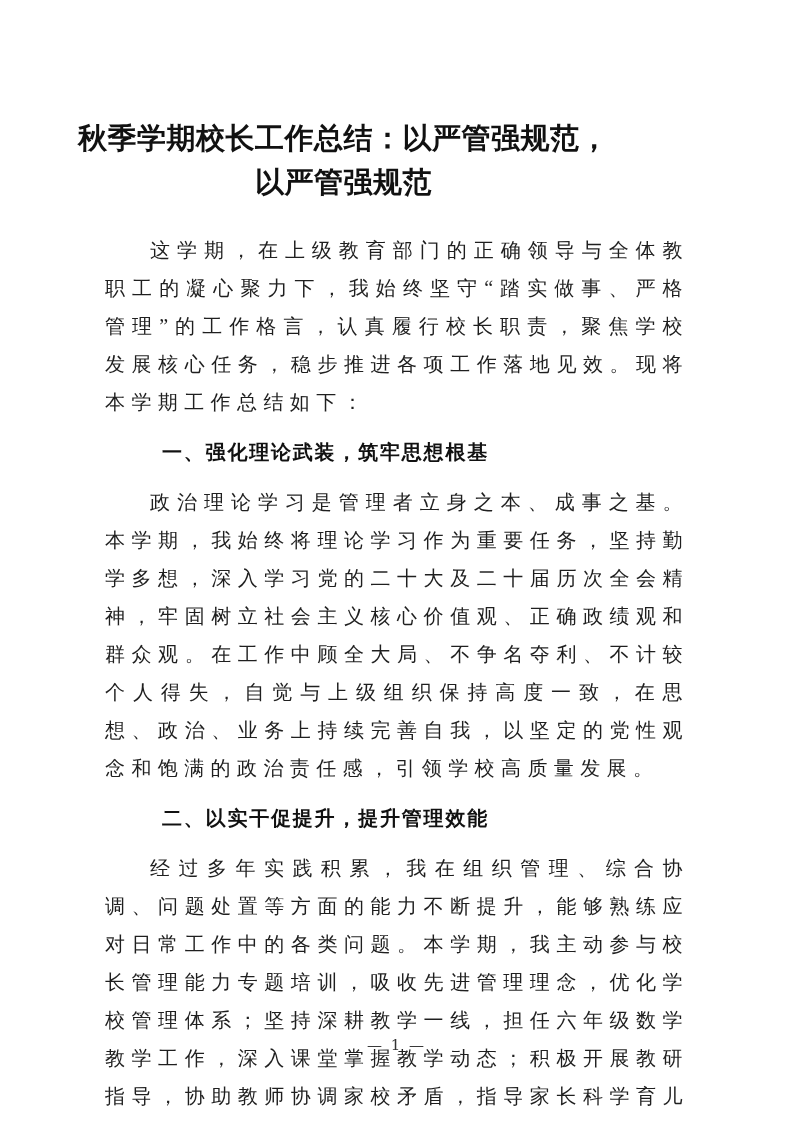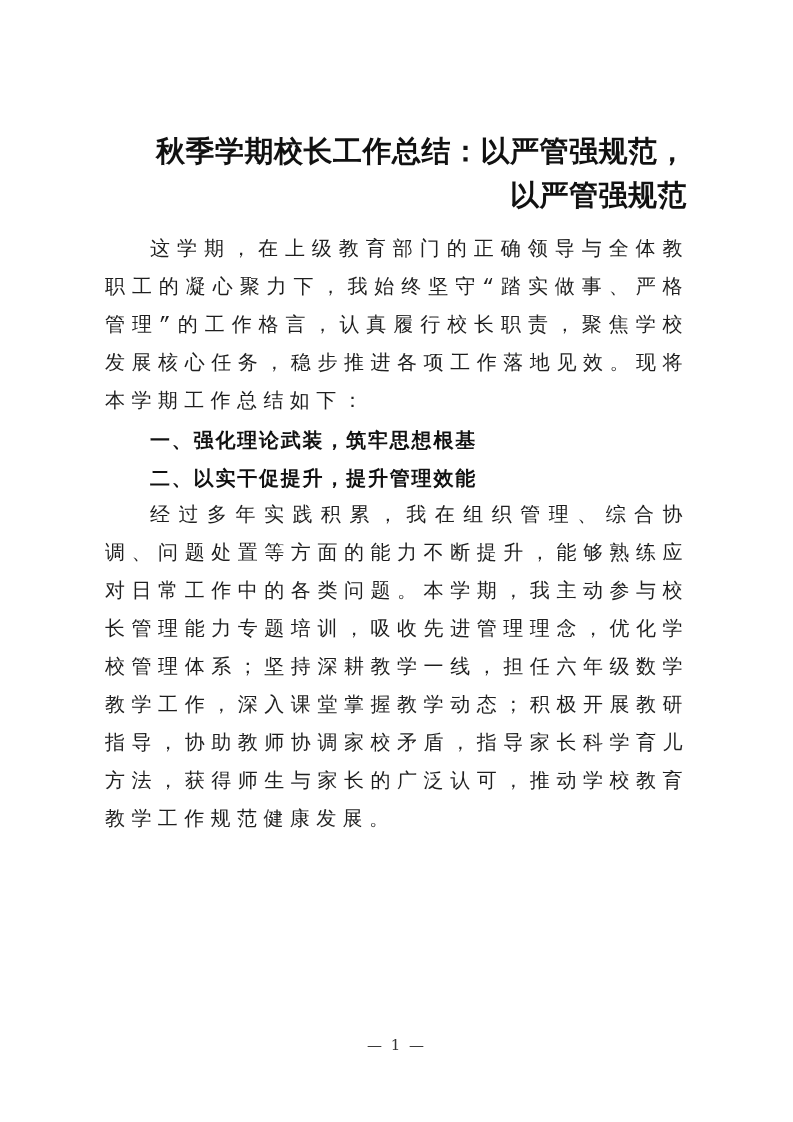--- a/index.html
+++ b/index.html
@@ -17,58 +17,58 @@
     .page {
       position: absolute;
       left: 0; top: 0;
       width: 793px;
       height: 1122px;
       background: #ffffff;
     }
     .title {
       position: absolute;
       left: 0;
-      top: 129px;
+      top: 116px;
       width: 687px;
-      text-align: right;
+      text-align: center;
       font-family: "DejaVu Sans", "Liberation Sans", sans-serif;
       font-weight: bold;
       font-size: 29px;
       line-height: 44px;
       color: #111111;
       margin: 0;
       letter-spacing: 0.5px;
     }
     .title span { display: block; }
     .body-text {
       position: absolute;
       left: 105px;
       top: 231px;
       width: 584px;
     }
     .para {
-      font-family: Liberation Mono, monospace;
+      font-family: Liberation Serif, serif;
       font-size: 20px;
       line-height: 38px;
       letter-spacing: 6.4px;
       text-indent: 45px;
       margin: 0;
       text-align: justify;
       text-align-last: left;
       color: #1f1f1f;
       word-break: break-all;
     }
     .heading {
       font-family: "DejaVu Sans", "Liberation Sans", sans-serif;
       font-weight: bold;
       font-size: 20px;
       line-height: 38px;
       letter-spacing: 1.8px;
       text-indent: 45px;
-      margin: 0;
+      margin: 12px;
       color: #111111;
     }
     .page-number {
       position: absolute;
       left: 0;
       width: 793px;
       top: 1036px;
       text-align: center;
       font-family: "DejaVu Serif", "Liberation Serif", serif;
       font-size: 15px;
@@ -83,20 +83,21 @@
 
   <h1 class="title">
     <span>秋季学期校长工作总结：以严管强规范，</span>
     <span>以严管强规范</span>
   </h1>
 
   <div class="body-text">
     <p class="para">这学期，在上级教育部门的正确领导与全体教职工的凝心聚力下，我始终坚守“踏实做事、严格管理”的工作格言，认真履行校长职责，聚焦学校发展核心任务，稳步推进各项工作落地见效。现将本学期工作总结如下：</p>
 
     <h2 class="heading">一、强化理论武装，筑牢思想根基</h2>
+    <p class="para">政治理论学习是管理者立身之本、成事之基。本学期，我始终将理论学习作为重要任务，坚持勤学多想，深入学习党的二十大及二十届历次全会精神，牢固树立社会主义核心价值观、正确政绩观和群众观。在工作中顾全大局、不争名夺利、不计较个人得失，自觉与上级组织保持高度一致，在思想、政治、业务上持续完善自我，以坚定的党性观念和饱满的政治责任感，引领学校高质量发展。</p>
 
     <h2 class="heading">二、以实干促提升，提升管理效能</h2>
     <p class="para">经过多年实践积累，我在组织管理、综合协调、问题处置等方面的能力不断提升，能够熟练应对日常工作中的各类问题。本学期，我主动参与校长管理能力专题培训，吸收先进管理理念，优化学校管理体系；坚持深耕教学一线，担任六年级数学教学工作，深入课堂掌握教学动态；积极开展教研指导，协助教师协调家校矛盾，指导家长科学育儿方法，获得师生与家长的广泛认可，推动学校教育教学工作规范健康发展。</p>
 
   </div>
 
   <div class="page-number">— 1 —</div>
 </div>
 
 </body></html>

